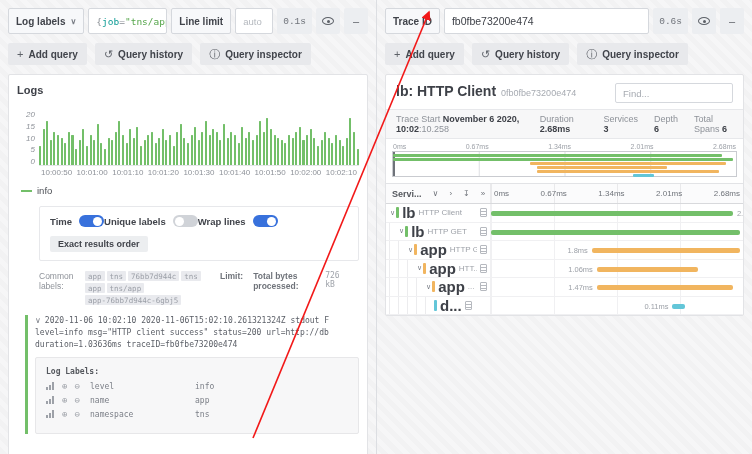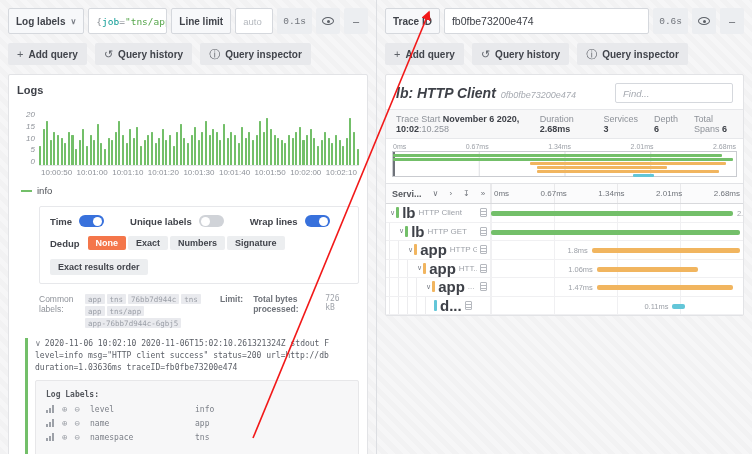--- a/index.html
+++ b/index.html
@@ -36,21 +36,21 @@
 
   .chart { display:flex; margin-top:14px;font-style:italic; }
   .yaxis { width:22px; display:flex; flex-direction:column; justify-content:space-between; align-items:flex-end; padding-right:4px; font-size:8px; color:#8e9299; height:56px; }
   .plot { flex:1; height:56px; border-bottom:1px solid #e4e5e8; display:flex; align-items:flex-end; gap:1.6px; }
   .bar { flex:1; background:#73bf69; border-radius:0.5px; }
   .xaxis { display:flex; justify-content:space-between; margin-left:22px; padding:2px 2px 0 2px; font-size:8px; color:#8e9299; }
   .legend { display:flex; align-items:center; gap:5px; margin:8px 0 0 4px; font-size:9.5px; color:#4c4f55; }
   .legend .dash { width:11px; height:2px; background:#73bf69; }
 
   .controls { border:1px solid #e7e8eb; border-radius:2px; margin:10px 0 0 22px; padding:8px 10px; }
-  .togglerow { display:flex; align-items:flex-start; gap:26px; }
+  .togglerow { display:flex; align-items:flex-start; }
   .toggle-item { display:flex; align-items:center; gap:7px; font-size:9.5px; font-weight:bold; color:#41444b; }
   .switch { width:25px; height:12px; border-radius:7px; position:relative; }
   .switch.on { background:#3871dc; } .switch.off { background:#d0d3d8; }
   .switch .knob { position:absolute; top:1.5px; width:9px; height:9px; border-radius:50%; background:#fff; }
   .switch.on .knob { right:2px; } .switch.off .knob { left:2px; }
   .dedup-row { display:flex; align-items:center; gap:8px; margin-top:9px; font-size:9.5px; font-weight:bold; color:#41444b; }
   .seg { display:flex; gap:2px; }
   .seg .opt { padding:2px 8px; font-size:9px; border-radius:2px; background:#eceef0; color:#41444b; }
   .seg .opt.active { background:#f4764a; color:#fff; }
   .flip { margin-top:9px; display:inline-block; background:#eceef0; border-radius:2px; padding:3px 8px; font-size:9px; font-weight:bold; color:#41444b; }
@@ -70,21 +70,21 @@
   .sec-title { font-weight:bold; color:#55585e; margin-bottom:6px; }
   .kv { display:flex; align-items:flex-start; margin-bottom:5px; }
   .kv .icons { display:flex; gap:7px; width:44px; flex:none; color:#9da1a8; font-size:9px; line-height:1; }
   .stats { position:relative; width:9px; height:8px; flex:none; }
   .stats i { position:absolute; bottom:0; width:2px; background:#9da1a8; }
   .kv .k { width:105px; flex:none; }
   .kv .v { flex:1; word-break:break-all; display:flex; align-items:flex-start; gap:6px; flex-wrap:wrap; }
 
   
   .trace-card { padding:0; overflow:hidden; }
-  .trace-head { display:flex; align-items:center; justify-content:space-between; padding:8px 10px 6px 10px;font-style:italic; }
+  .trace-head { display:flex; justify-content:space-between; padding:8px 10px 6px 10px; }
   .trace-title { font-size:14px; font-weight:bold; color:#3e4148; }
   .trace-id { font-size:9px; font-weight:normal; color:#a6aab1; margin-left:5px; }
   .find { width:118px; height:20px; font-size:9.5px; color:#a6aab1; }
   .tmeta { background:#f7f7f8; border-top:1px solid #e7e8eb; border-bottom:1px solid #e7e8eb; display:flex; gap:16px; padding:4px 10px; font-size:9px; color:#8e9299; }
   .tmeta b { color:#3e4148; }
   .minimap { padding:4px 6px 6px 6px; }
   .mm-axis { display:flex; justify-content:space-between; font-size:7px; color:#9da1a8; padding:0 1px 1px 1px; }
   .mm-box { border:1px solid #c9cbd0; height:26px; position:relative; background:linear-gradient(to right,#dddfe3 1px,transparent 1px); background-size:25% 100%; }
   .mm-box .handle { position:absolute; left:0; top:0; width:2px; height:100%; background:#6f737a; }
   .mm-bar { position:absolute; height:3px; border-radius:1px; }
@@ -284,29 +284,20 @@
                 <span class="knob"></span>
               </span>
             </div>
             <div class="toggle-item">
               <span>Wrap lines</span>
               <span class="switch on">
                 <span class="knob"></span>
               </span>
             </div>
           </div>
-        <div class="dedup-row">
-          <span>Dedup</span>
-          <span class="seg" id="dedup">
-              <span class="opt active">None</span>
-              <span class="opt">Exact</span>
-              <span class="opt">Numbers</span>
-              <span class="opt">Signature</span>
-            </span>
-        </div>
         <div><span class="flip">Exact results order</span></div>
       </div>
 
       <div class="meta">
         <div class="mlabel">Common labels:</div>
         <div class="badges" id="badges">
             <span class="badge-chip">app</span>
             <span class="badge-chip">tns</span>
             <span class="badge-chip">76bb7d944c</span>
             <span class="badge-chip">tns</span>

